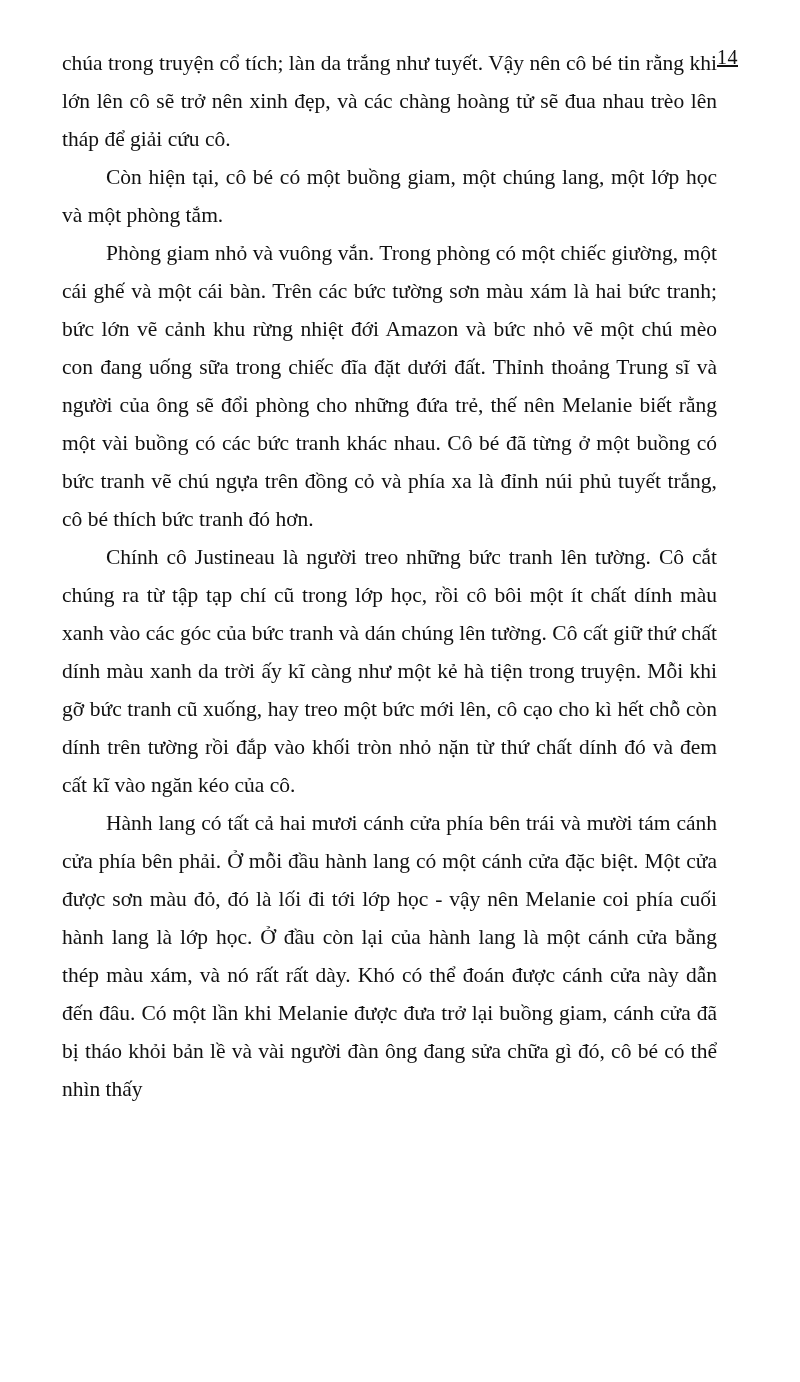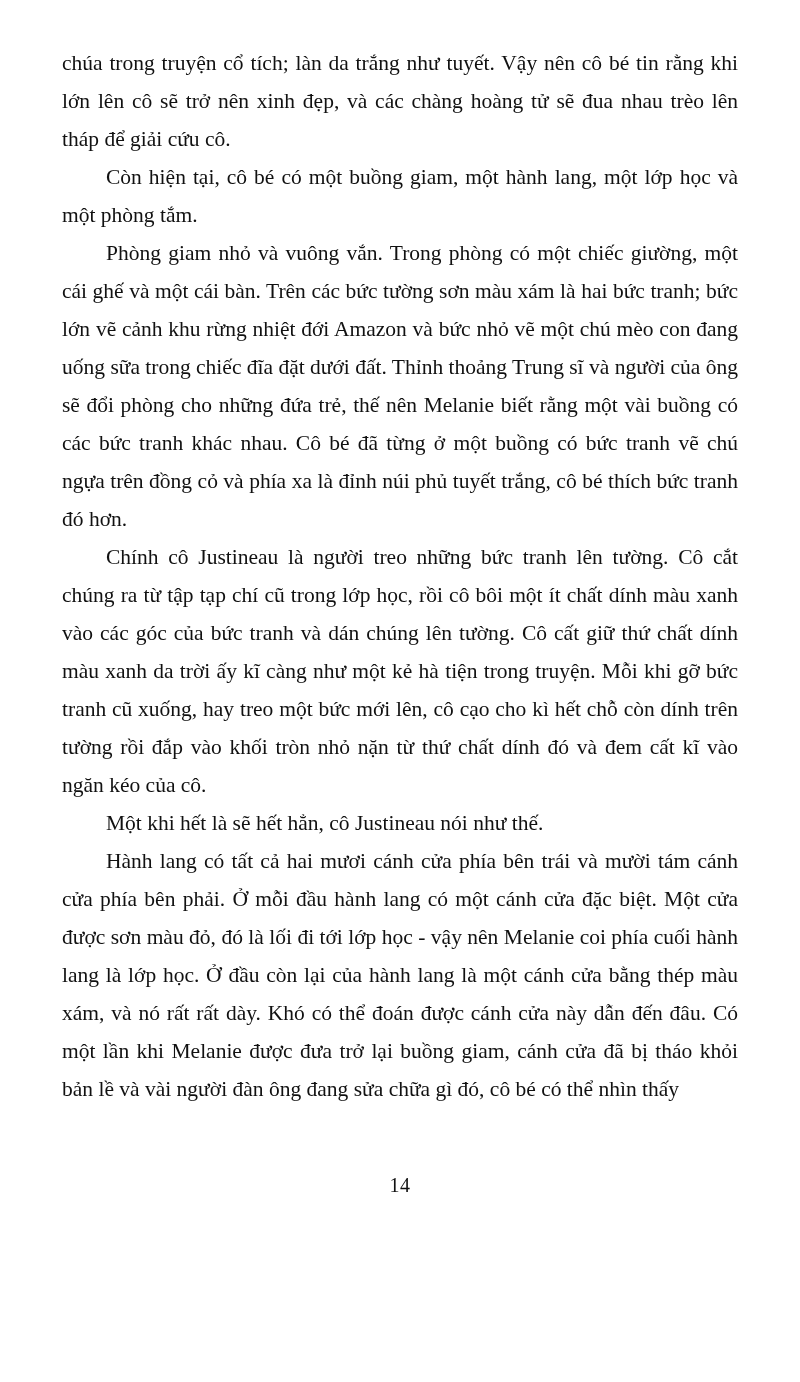--- a/index.html
+++ b/index.html
@@ -16,21 +16,21 @@
     overflow: hidden;
   }
   .page {
     position: absolute;
     left: 0; top: 0;
     width: 800px;
     height: 1256px;
     box-sizing: border-box;
     padding: 44px 62px 30px 62px;
     display: flex;
-    flex-direction: column;
+    flex-direction: row;
     justify-content: space-between;
   }
   .body-text {
     flex: 1 1 auto;
     font-size: 21.5px;
     line-height: 38px;
     text-align: justify;
     text-justify: inter-word;
     hyphens: none;
   }
@@ -41,28 +41,28 @@
   .body-text p.no-indent {
     text-indent: 0;
   }
   .folio {
     flex: 0 0 auto;
     text-align: center;
     font-size: 20px;
     line-height: 26px;
     padding-bottom: 28px;
     letter-spacing: 0.5px;
+    text-decoration: underline;
   }
 </style>
 </head>
 <body>
 
 <div class="page">
   <div class="body-text">
     <p class="no-indent">chúa trong truyện cổ tích; làn da trắng như tuyết. Vậy nên cô bé tin rằng khi lớn lên cô sẽ trở nên xinh đẹp, và các chàng hoàng tử sẽ đua nhau trèo lên tháp để giải cứu cô.</p>
-    <p>Còn hiện tại, cô bé có một buồng giam, một hành lang, một lớp học và một phòng tắm.</p>
+    <p>Còn hiện tại, cô bé có một buồng giam, một chúng lang, một lớp học và một phòng tắm.</p>
     <p>Phòng giam nhỏ và vuông vắn. Trong phòng có một chiếc giường, một cái ghế và một cái bàn. Trên các bức tường sơn màu xám là hai bức tranh; bức lớn vẽ cảnh khu rừng nhiệt đới Amazon và bức nhỏ vẽ một chú mèo con đang uống sữa trong chiếc đĩa đặt dưới đất. Thỉnh thoảng Trung sĩ và người của ông sẽ đổi phòng cho những đứa trẻ, thế nên Melanie biết rằng một vài buồng có các bức tranh khác nhau. Cô bé đã từng ở một buồng có bức tranh vẽ chú ngựa trên đồng cỏ và phía xa là đỉnh núi phủ tuyết trắng, cô bé thích bức tranh đó hơn.</p>
     <p>Chính cô Justineau là người treo những bức tranh lên tường. Cô cắt chúng ra từ tập tạp chí cũ trong lớp học, rồi cô bôi một ít chất dính màu xanh vào các góc của bức tranh và dán chúng lên tường. Cô cất giữ thứ chất dính màu xanh da trời ấy kĩ càng như một kẻ hà tiện trong truyện. Mỗi khi gỡ bức tranh cũ xuống, hay treo một bức mới lên, cô cạo cho kì hết chỗ còn dính trên tường rồi đắp vào khối tròn nhỏ nặn từ thứ chất dính đó và đem cất kĩ vào ngăn kéo của cô.</p>
-    <p>Một khi hết là sẽ hết hẳn, cô Justineau nói như thế.</p>
     <p>Hành lang có tất cả hai mươi cánh cửa phía bên trái và mười tám cánh cửa phía bên phải. Ở mỗi đầu hành lang có một cánh cửa đặc biệt. Một cửa được sơn màu đỏ, đó là lối đi tới lớp học - vậy nên Melanie coi phía cuối hành lang là lớp học. Ở đầu còn lại của hành lang là một cánh cửa bằng thép màu xám, và nó rất rất dày. Khó có thể đoán được cánh cửa này dẫn đến đâu. Có một lần khi Melanie được đưa trở lại buồng giam, cánh cửa đã bị tháo khỏi bản lề và vài người đàn ông đang sửa chữa gì đó, cô bé có thể nhìn thấy</p>
   </div>
   <div class="folio">14</div>
 </div>
 
 </body></html>

